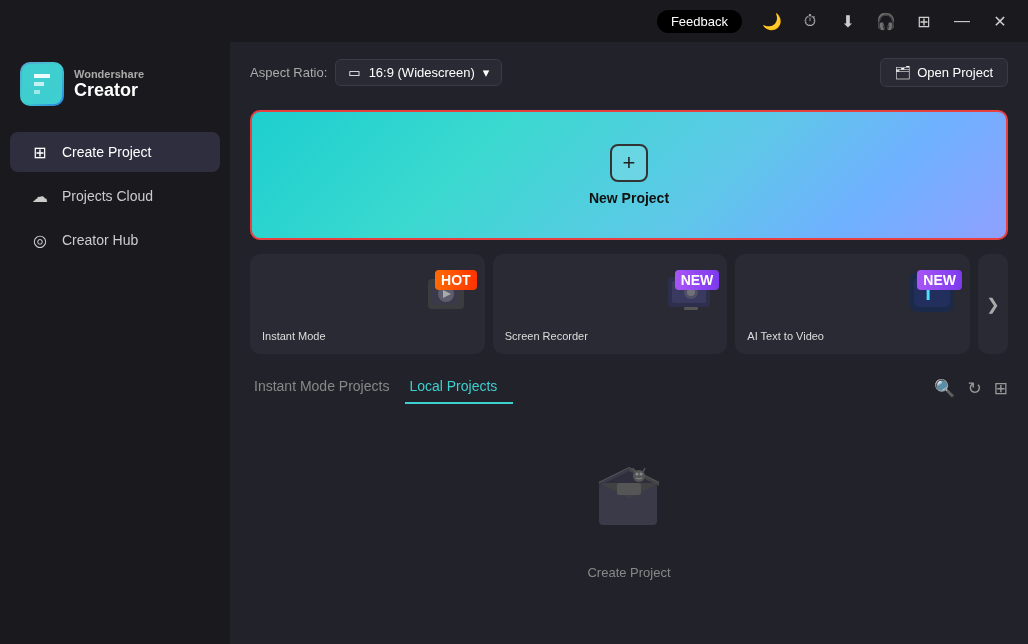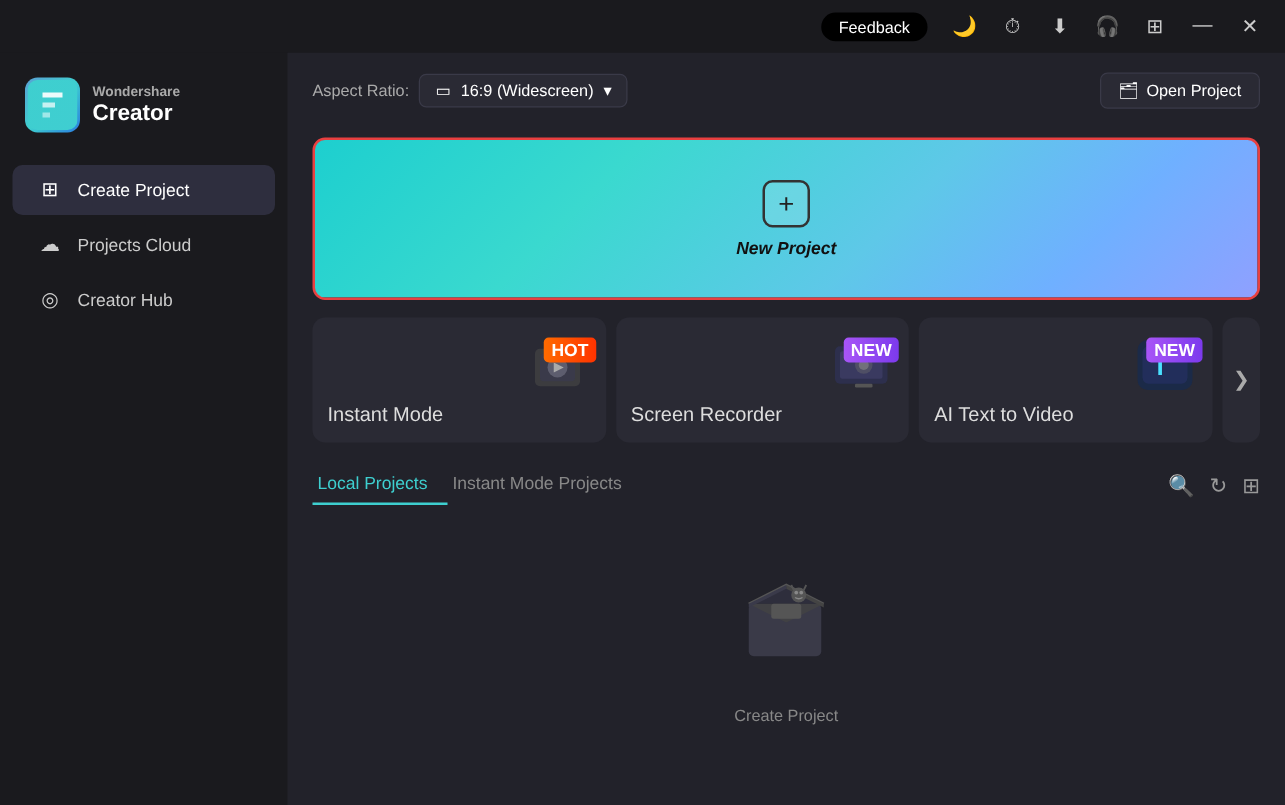--- a/index.html
+++ b/index.html
@@ -206,37 +206,36 @@
     .new-project-plus span {
       font-size: 24px;
       color: #222;
       font-weight: 300;
       line-height: 1;
     }
     .new-project-label {
       font-size: 14px;
       font-weight: 600;
       color: #111;
-      font-style: italic;
     }
     .feature-card {
       flex: 1;
       background: #2a2a34;
       border-radius: 10px;
       padding: 14px 12px 12px 12px;
       cursor: pointer;
       position: relative;
       display: flex;
       flex-direction: column;
       justify-content: flex-end;
       min-height: 90px;
       overflow: hidden;
     }
     .feature-card-label {
-      font-size: 16px;
+      font-size: 11px;
       color: #ddd;
       font-weight: 500;
       z-index: 2;
       position: relative;
     }
     .badge {
       position: absolute;
       top: 16px;
       right: 8px;
       padding: 2px 6px;
@@ -457,22 +456,22 @@
       </div>
 
 
       <div class="scroll-btn">
         <span>❯</span>
       </div>
     </div>
 
     <div class="tabs-row">
       <div class="tabs-left">
+        <div class="tab-item">Instant Mode Projects</div>
         <div class="tab-item active">Local Projects</div>
-        <div class="tab-item">Instant Mode Projects</div>
       </div>
       <div class="tabs-right">
         <span class="tabs-right-icon">🔍</span>
         <span class="tabs-right-icon">↻</span>
         <span class="tabs-right-icon">⊞</span>
       </div>
     </div>
 
     <div class="empty-state">
       <div style="font-size:80px;margin-bottom:8px;">

